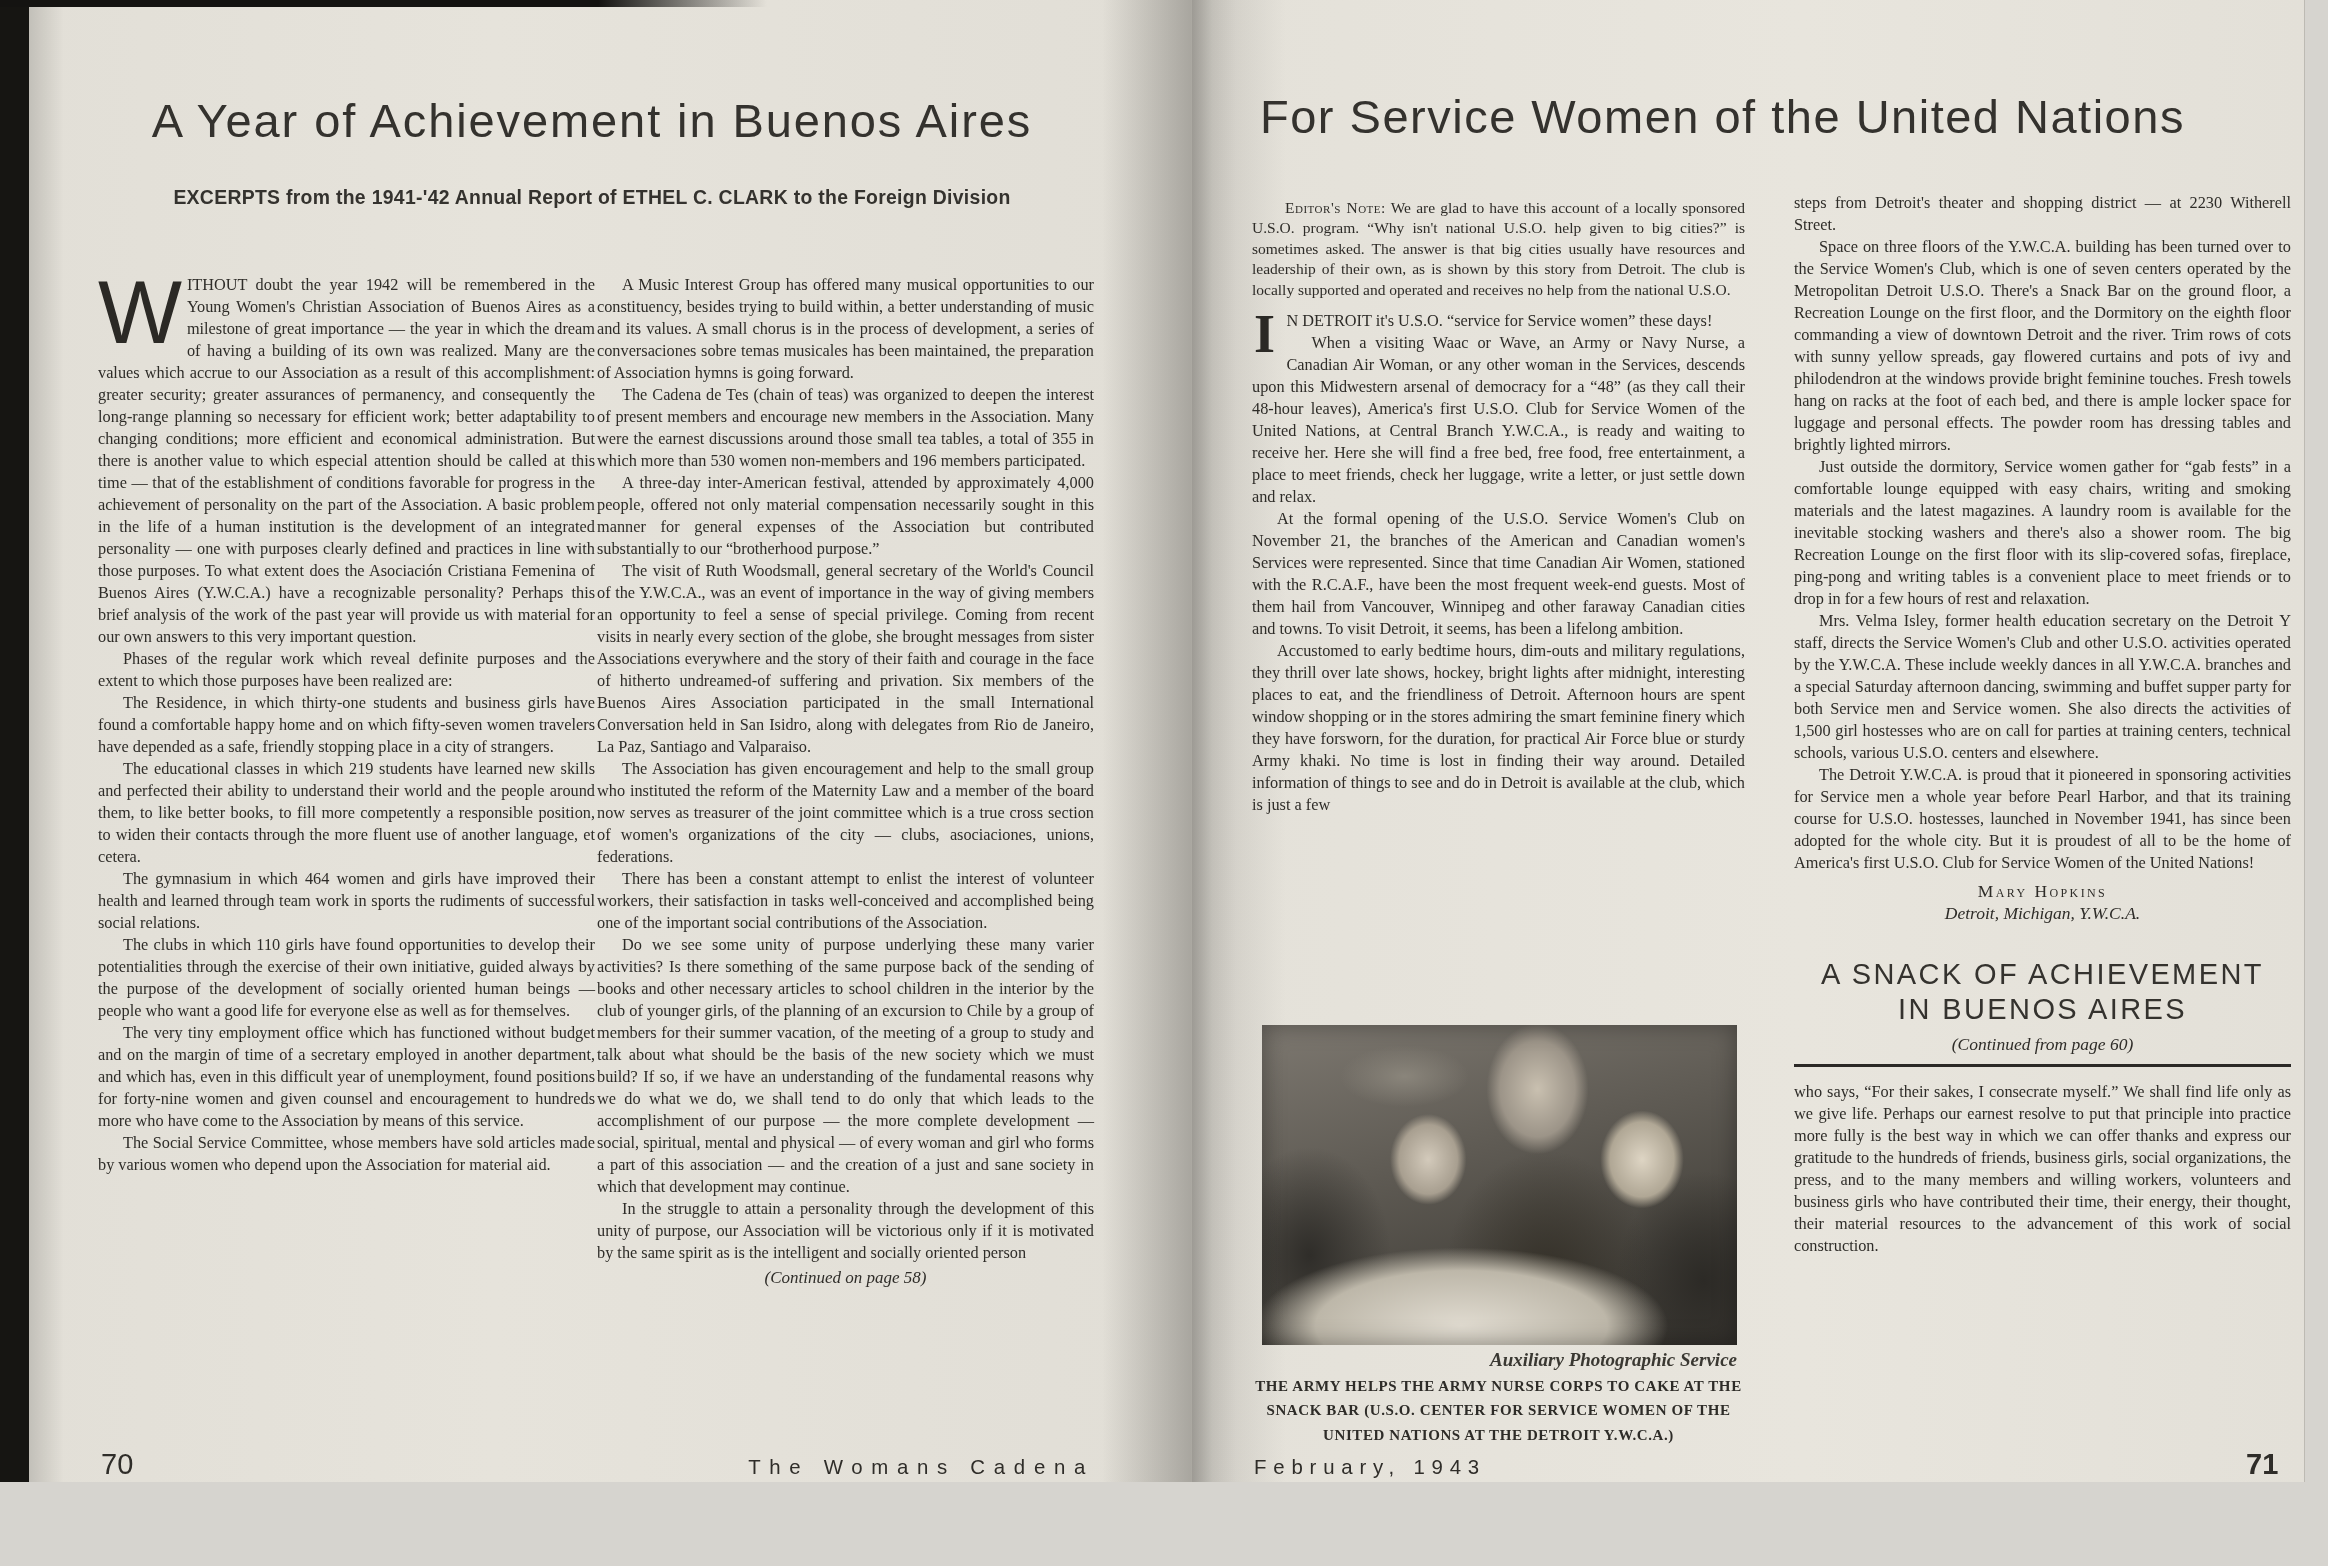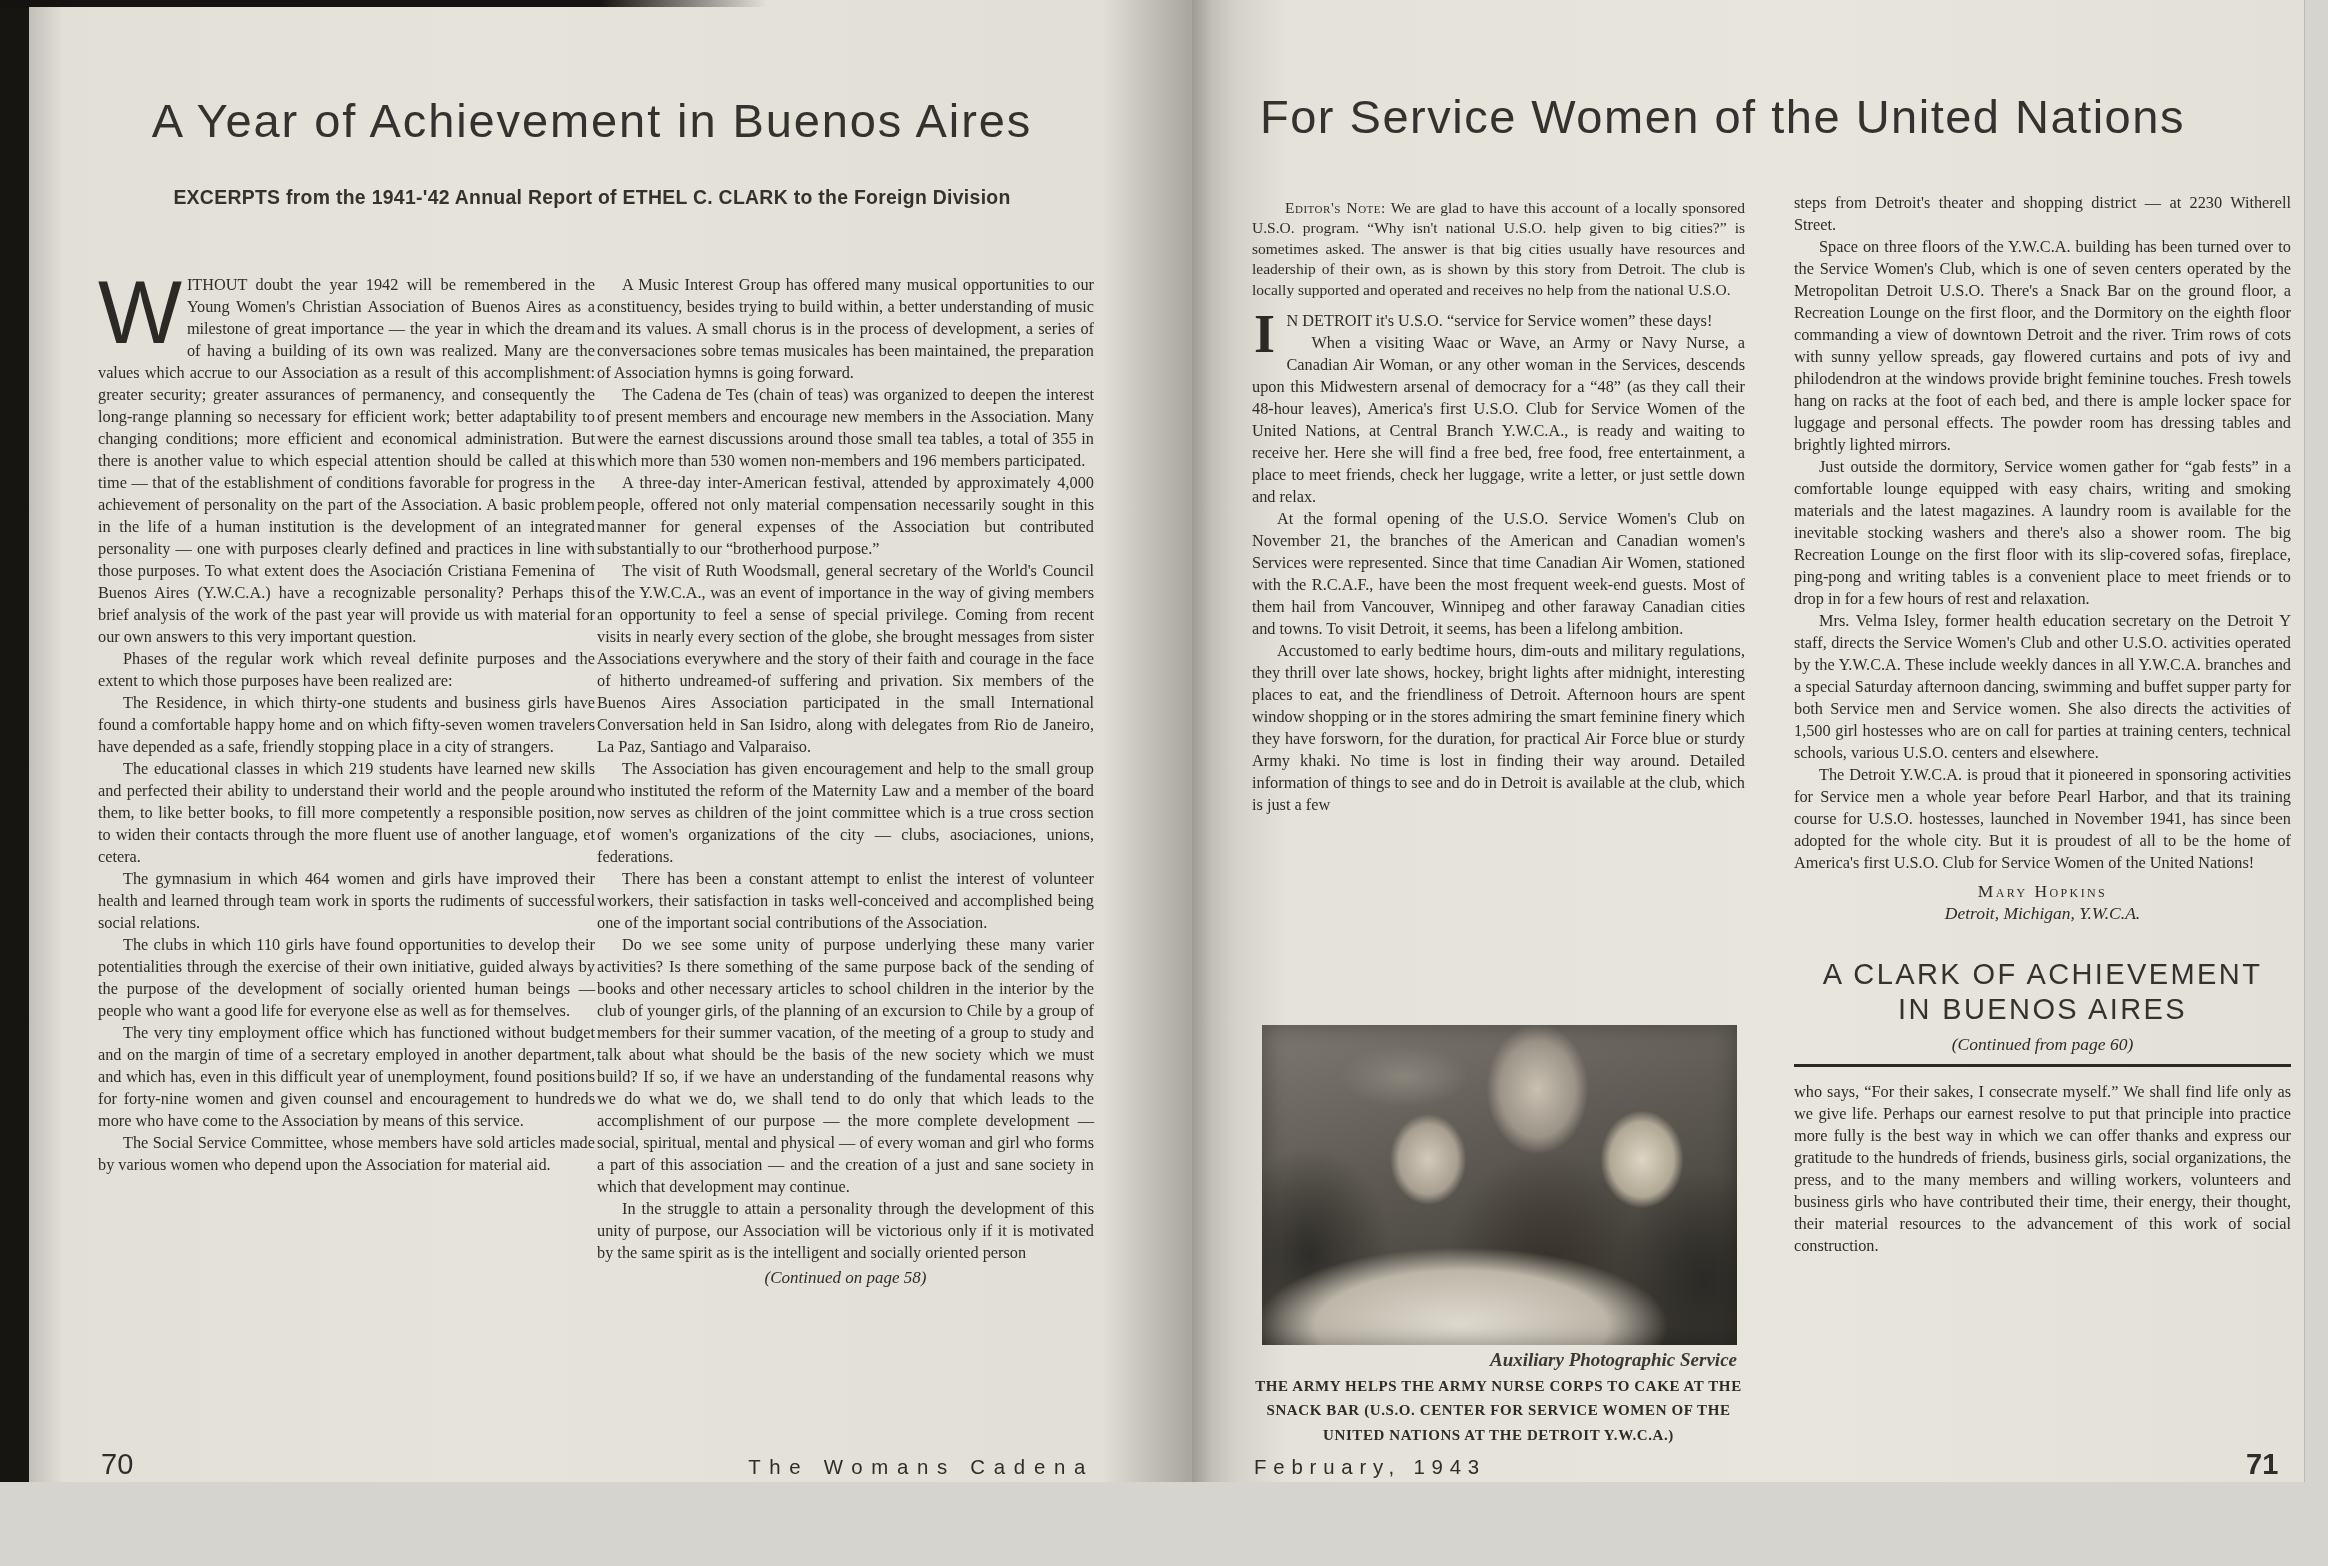--- a/index.html
+++ b/index.html
@@ -116,21 +116,21 @@
       <p class="para indent">The clubs in which 110 girls have found opportunities to develop their potentialities through the exercise of their own initiative, guided always by the purpose of the development of socially oriented human beings — people who want a good life for everyone else as well as for themselves.</p>
       <p class="para indent">The very tiny employment office which has functioned without budget and on the margin of time of a secretary employed in another department, and which has, even in this difficult year of unemployment, found positions for forty-nine women and given counsel and encouragement to hundreds more who have come to the Association by means of this service.</p>
       <p class="para indent">The Social Service Committee, whose members have sold articles made by various women who depend upon the Association for material aid.</p>
     </div>
 
     <div class="col lp-col2">
       <p class="para indent">A Music Interest Group has offered many musical opportunities to our constituency, besides trying to build within, a better understanding of music and its values. A small chorus is in the process of development, a series of conversaciones sobre temas musicales has been maintained, the preparation of Association hymns is going forward.</p>
       <p class="para indent">The Cadena de Tes (chain of teas) was organized to deepen the interest of present members and encourage new members in the Association. Many were the earnest discussions around those small tea tables, a total of 355 in which more than 530 women non-members and 196 members participated.</p>
       <p class="para indent">A three-day inter-American festival, attended by approximately 4,000 people, offered not only material compensation necessarily sought in this manner for general expenses of the Association but contributed substantially to our “brotherhood purpose.”</p>
       <p class="para indent">The visit of Ruth Woodsmall, general secretary of the World's Council of the Y.W.C.A., was an event of importance in the way of giving members an opportunity to feel a sense of special privilege. Coming from recent visits in nearly every section of the globe, she brought messages from sister Associations everywhere and the story of their faith and courage in the face of hitherto undreamed-of suffering and privation. Six members of the Buenos Aires Association participated in the small International Conversation held in San Isidro, along with delegates from Rio de Janeiro, La Paz, Santiago and Valparaiso.</p>
-      <p class="para indent">The Association has given encouragement and help to the small group who instituted the reform of the Maternity Law and a member of the board now serves as children of the joint committee which is a true cross section of women's organizations of the city — clubs, asociaciones, unions, federations.</p>
+      <p class="para indent">The Association has given encouragement and help to the small group who instituted the reform of the Maternity Law and a member of the board now serves as treasurer of the joint committee which is a true cross section of women's organizations of the city — clubs, asociaciones, unions, federations.</p>
       <p class="para indent">There has been a constant attempt to enlist the interest of volunteer workers, their satisfaction in tasks well-conceived and accomplished being one of the important social contributions of the Association.</p>
       <p class="para indent">Do we see some unity of purpose underlying these many varier activities? Is there something of the same purpose back of the sending of books and other necessary articles to school children in the interior by the club of younger girls, of the planning of an excursion to Chile by a group of members for their summer vacation, of the meeting of a group to study and talk about what should be the basis of the new society which we must build? If so, if we have an understanding of the fundamental reasons why we do what we do, we shall tend to do only that which leads to the accomplishment of our purpose — the more complete development — social, spiritual, mental and physical — of every woman and girl who forms a part of this association — and the creation of a just and sane society in which that development may continue.</p>
       <p class="para indent">In the struggle to attain a personality through the development of this unity of purpose, our Association will be victorious only if it is motivated by the same spirit as is the intelligent and socially oriented person</p>
       <p class="continued">(Continued on page 58)</p>
     </div>
 
     <div class="pagenum-left">70</div>
     <div class="brand-footer">The Womans Cadena</div>
   </div>
 
@@ -155,21 +155,21 @@
       <p class="para indent">Just outside the dormitory, Service women gather for “gab fests” in a comfortable lounge equipped with easy chairs, writing and smoking materials and the latest magazines. A laundry room is available for the inevitable stocking washers and there's also a shower room. The big Recreation Lounge on the first floor with its slip-covered sofas, fireplace, ping-pong and writing tables is a convenient place to meet friends or to drop in for a few hours of rest and relaxation.</p>
       <p class="para indent">Mrs. Velma Isley, former health education secretary on the Detroit Y staff, directs the Service Women's Club and other U.S.O. activities operated by the Y.W.C.A. These include weekly dances in all Y.W.C.A. branches and a special Saturday afternoon dancing, swimming and buffet supper party for both Service men and Service women. She also directs the activities of 1,500 girl hostesses who are on call for parties at training centers, technical schools, various U.S.O. centers and elsewhere.</p>
       <p class="para indent">The Detroit Y.W.C.A. is proud that it pioneered in sponsoring activities for Service men a whole year before Pearl Harbor, and that its training course for U.S.O. hostesses, launched in November 1941, has since been adopted for the whole city. But it is proudest of all to be the home of America's first U.S.O. Club for Service Women of the United Nations!</p>
 
       <div class="signature">
         <div class="sig-name">Mary Hopkins</div>
         <div class="sig-loc">Detroit, Michigan, Y.W.C.A.</div>
       </div>
 
       <div class="cont-heading">
-        <div>A CLARK OF ACHIEVEMENT</div>
+        <div>A SNACK OF ACHIEVEMENT</div>
         <div>IN BUENOS AIRES</div>
       </div>
       <div class="cont-note">(Continued from page 60)</div>
       <div class="cont-rule"></div>
       <p class="para">who says, “For their sakes, I consecrate myself.” We shall find life only as we give life. Perhaps our earnest resolve to put that principle into practice more fully is the best way in which we can offer thanks and express our gratitude to the hundreds of friends, business girls, social organizations, the press, and to the many members and willing workers, volunteers and business girls who have contributed their time, their energy, their thought, their material resources to the advancement of this work of social construction.</p>
     </div>
 
     <div class="date-footer">February, 1943</div>
     <div class="pagenum-right">71</div>
   </div>

